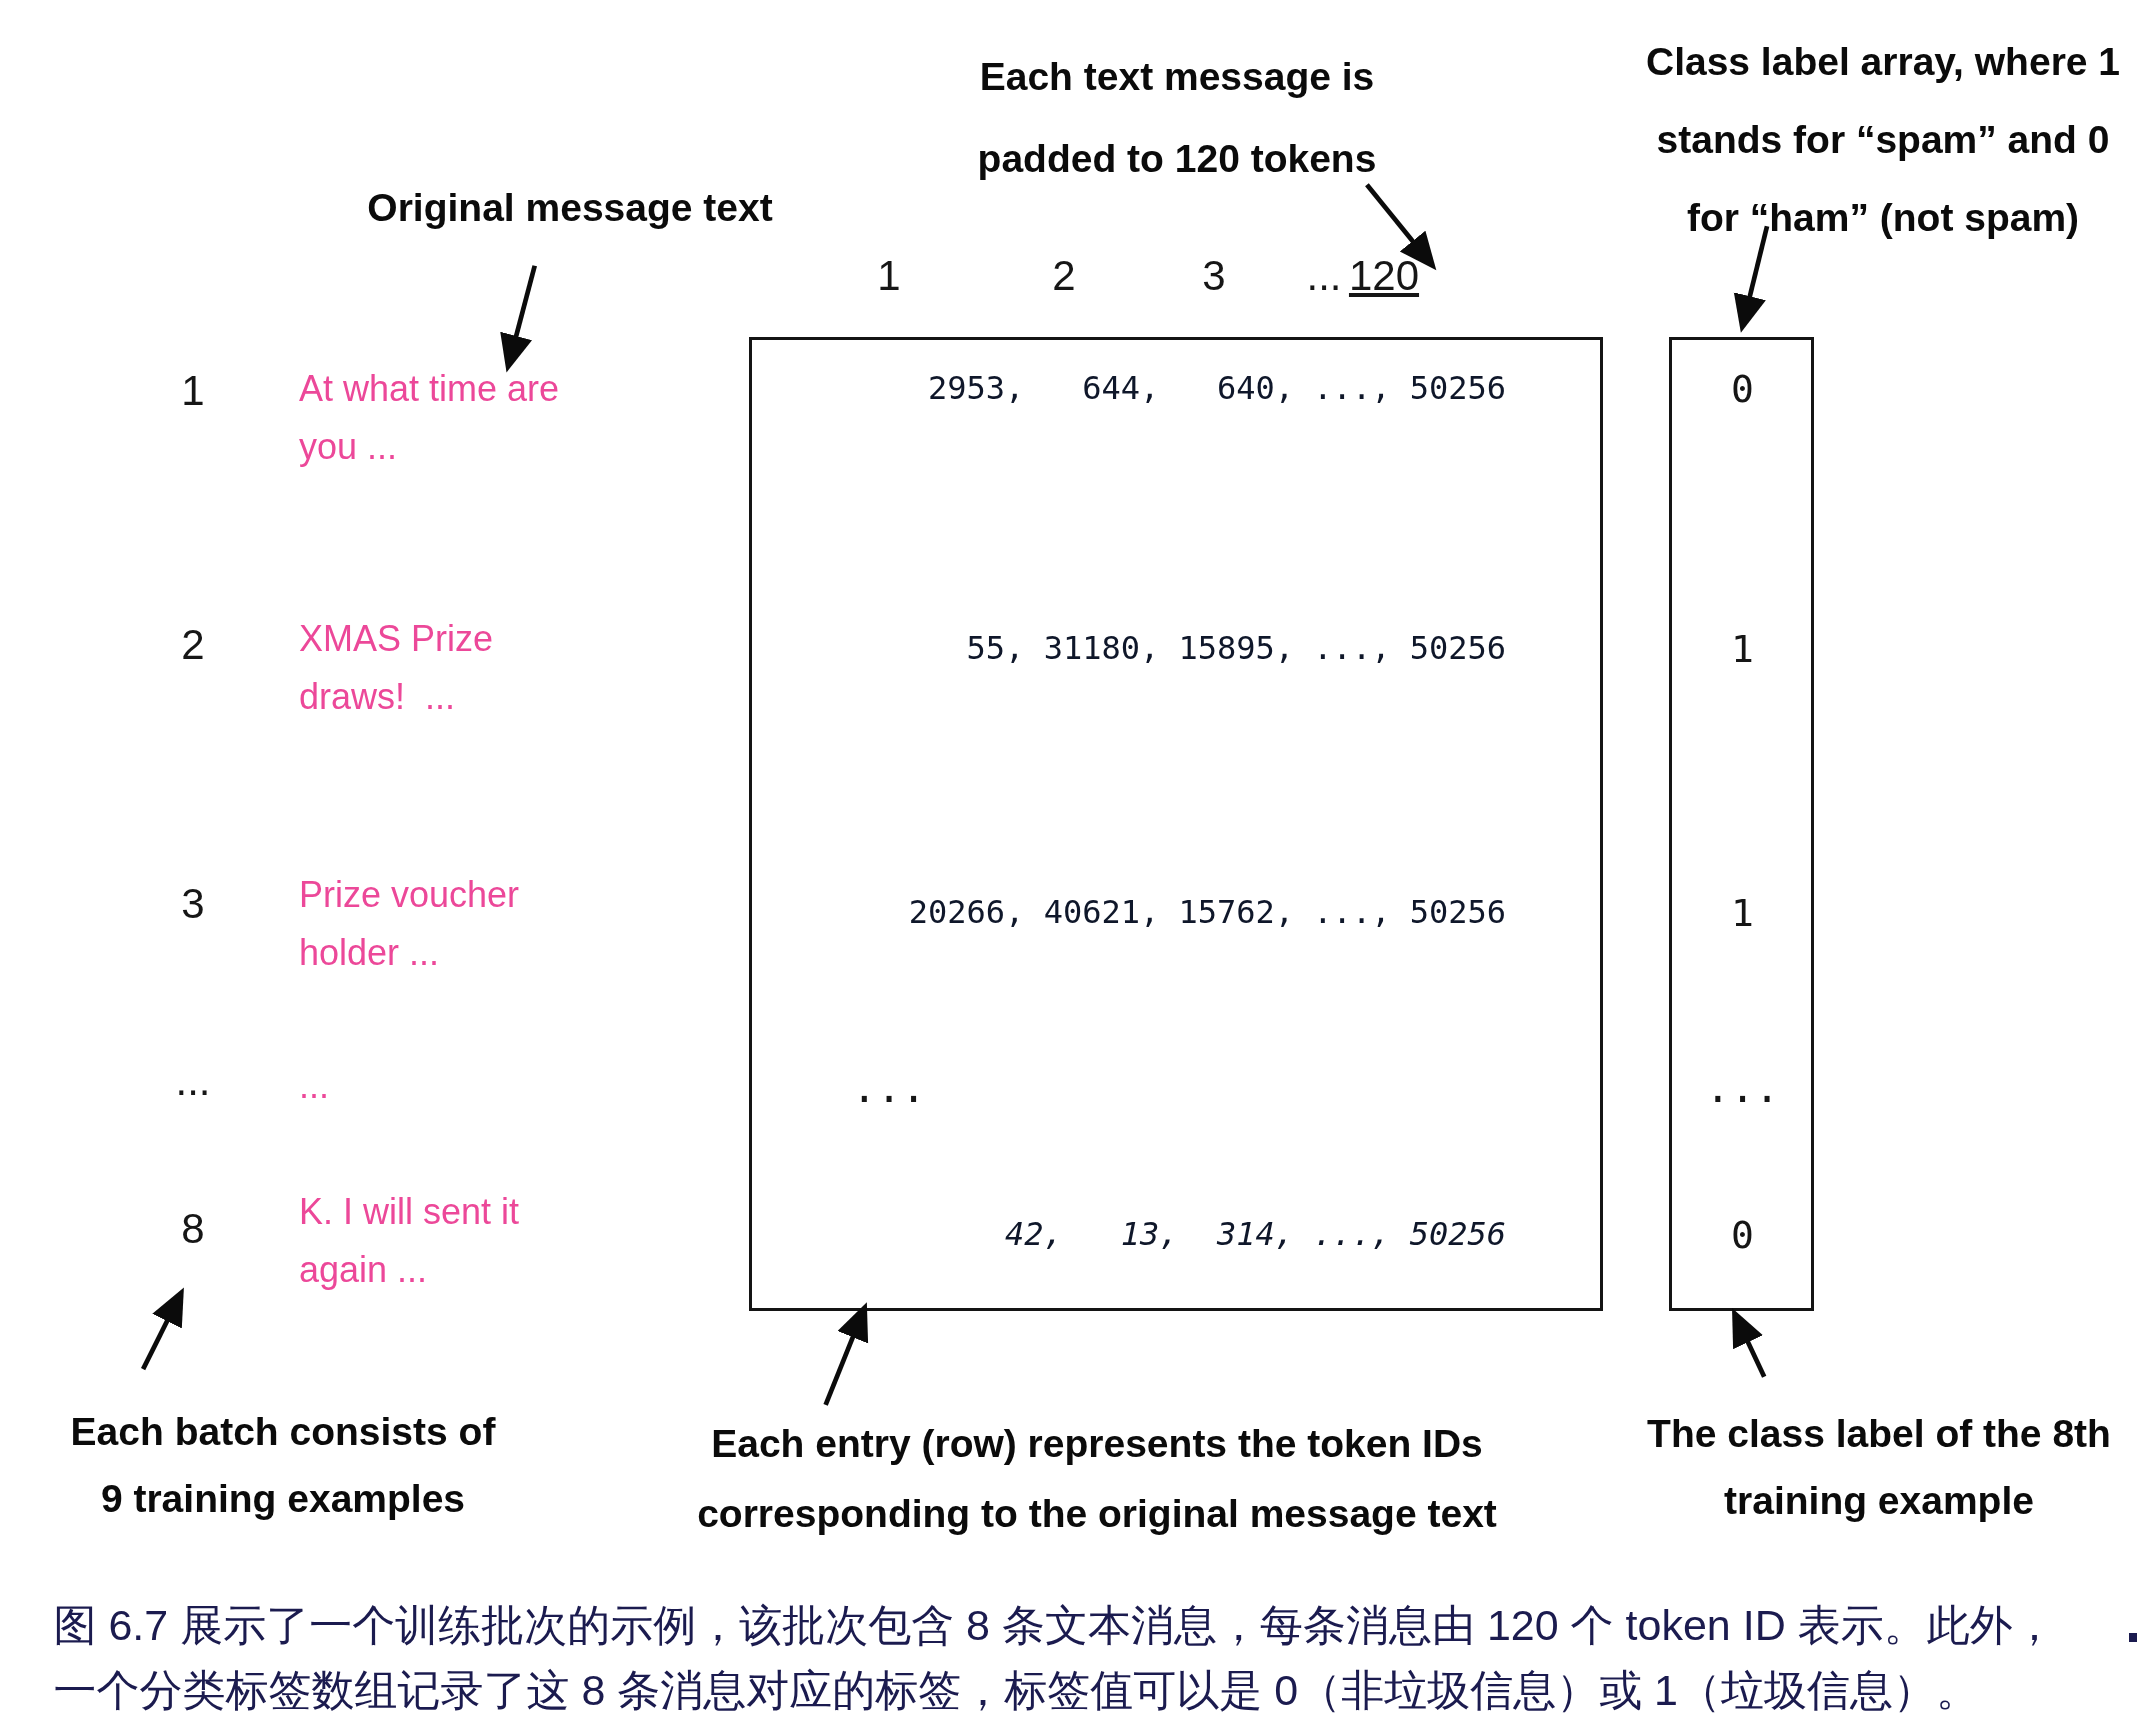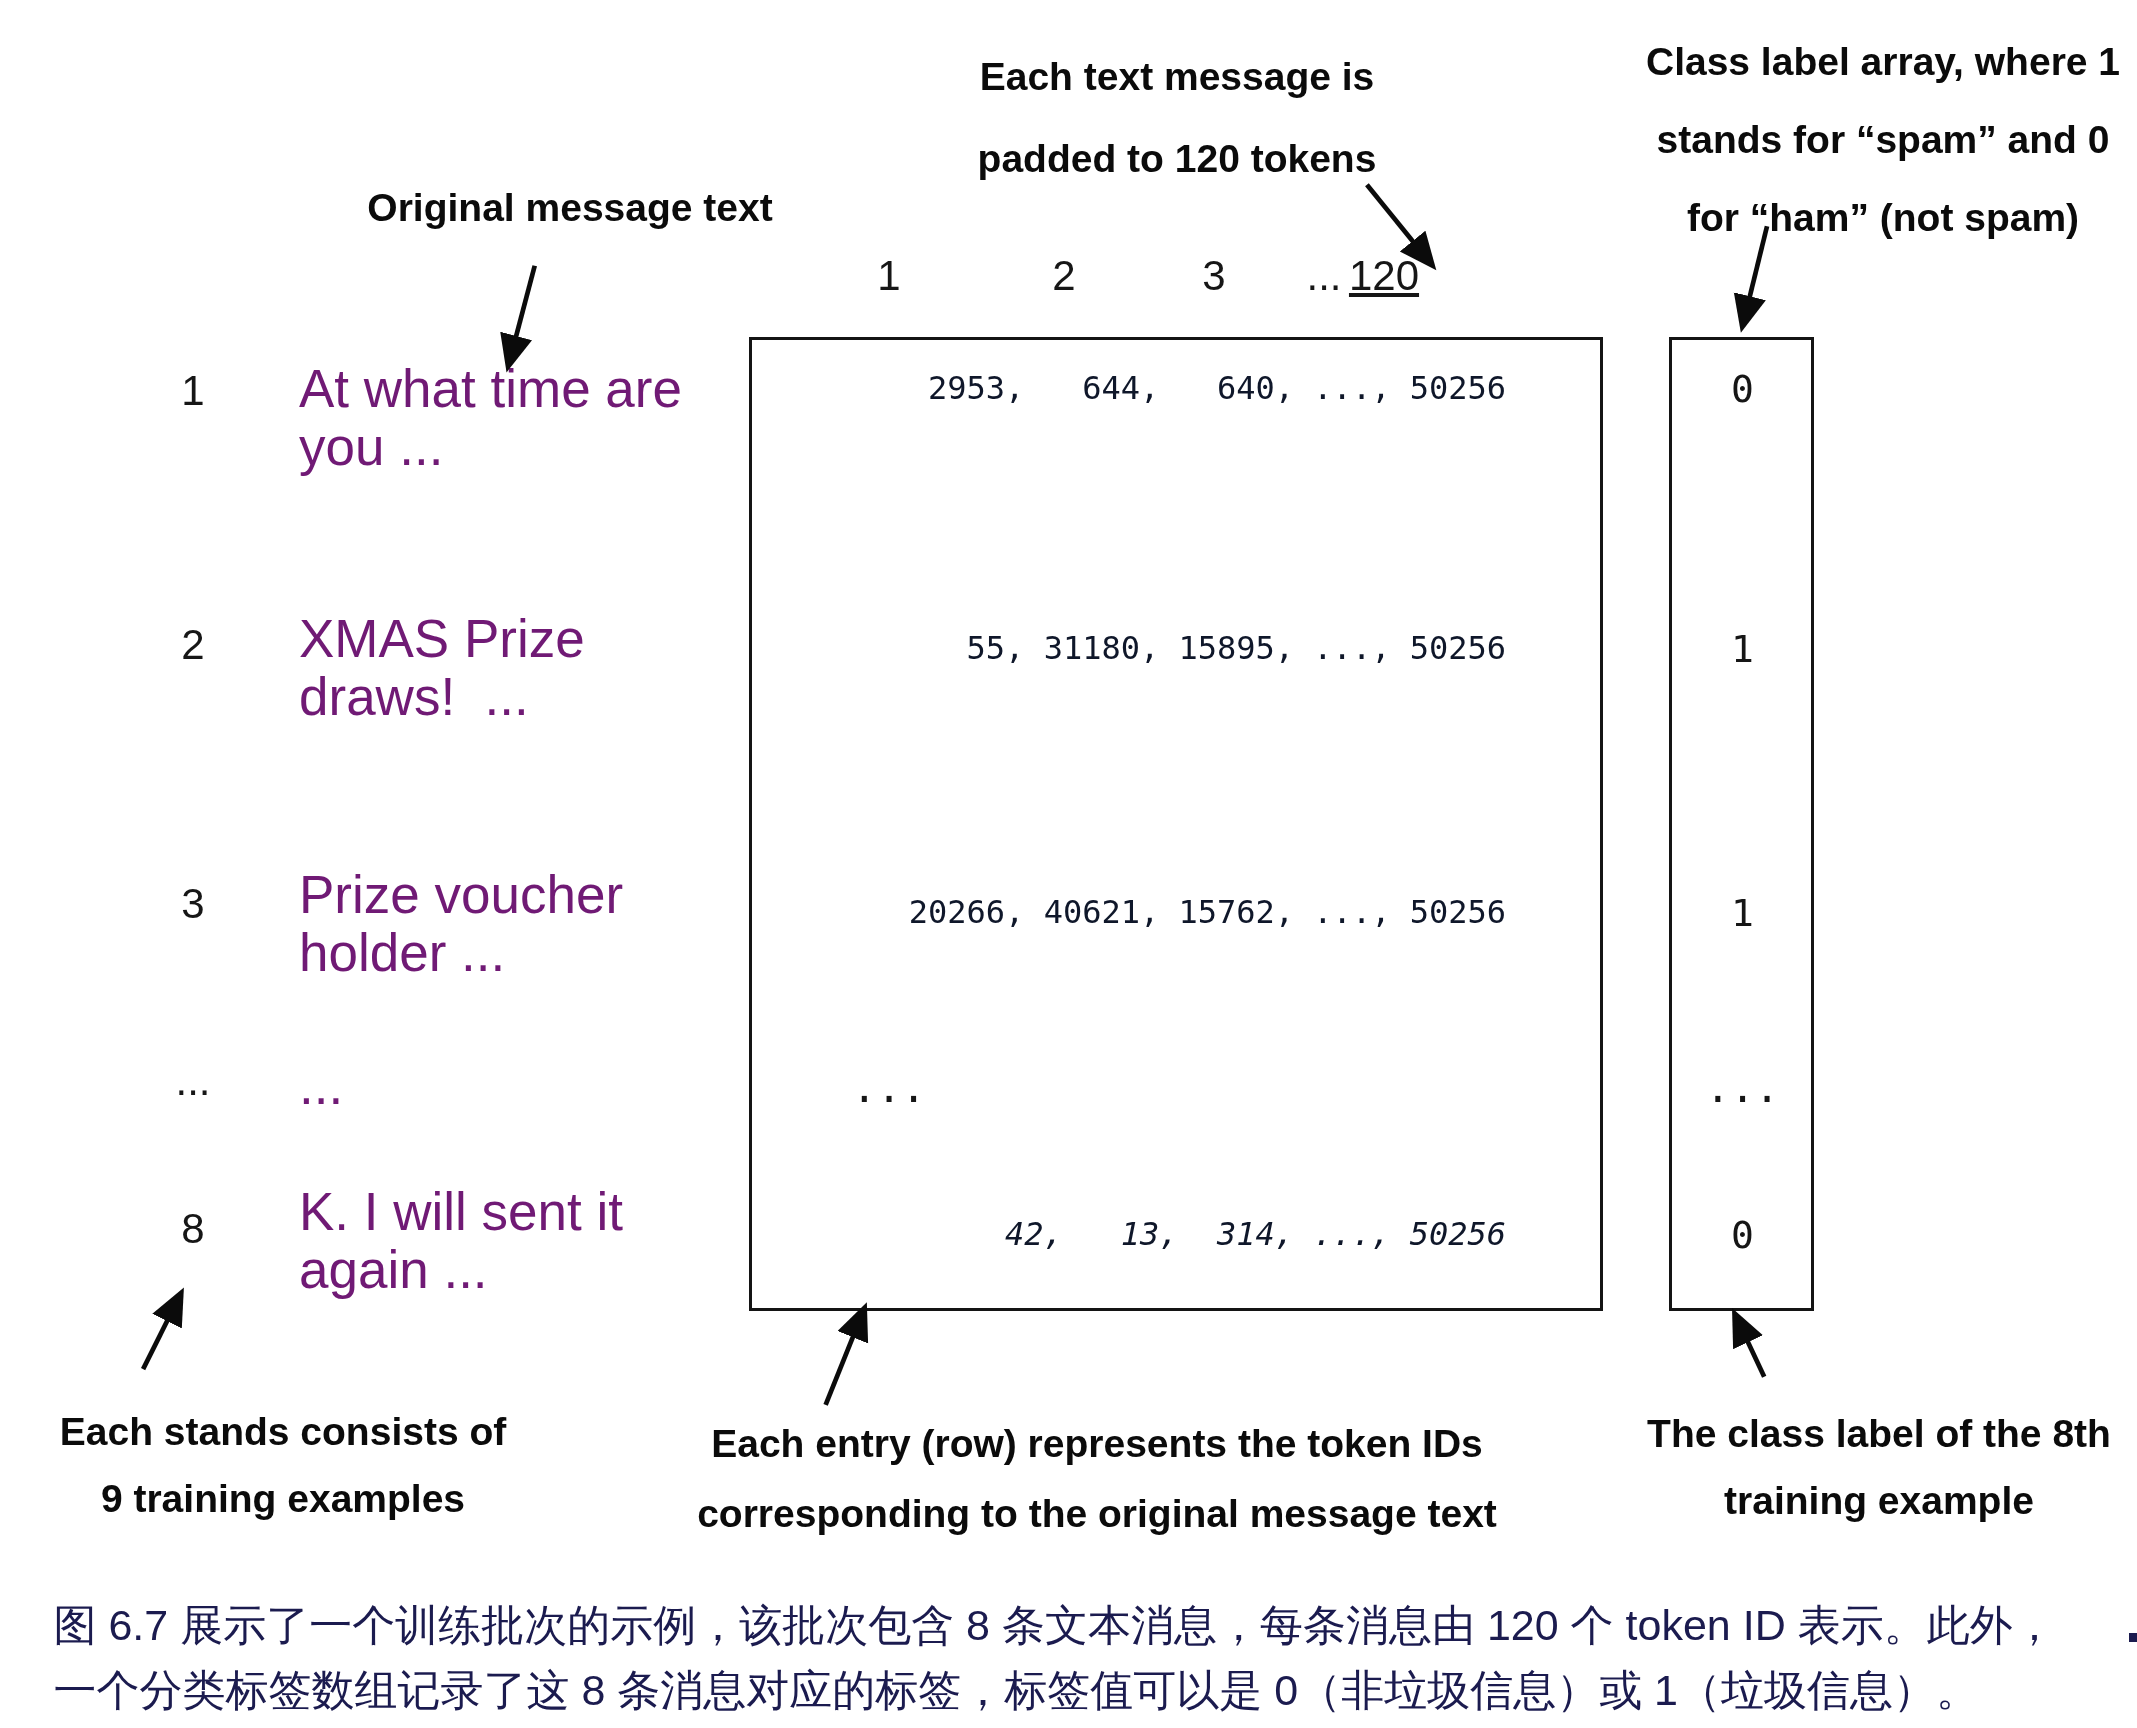--- a/index.html
+++ b/index.html
@@ -5,21 +5,21 @@
   html,body { margin:0; padding:0; background:#ffffff; }
   .canvas {
     position:relative; width:2137px; height:1729px;
     background:#ffffff; overflow:hidden;
     font-family:"Liberation Sans", sans-serif; color:#111111;
   }
   .note { position:absolute; font-weight:bold; text-align:center; font-size:39px; color:#0b0b0b; }
   .note div { white-space:pre;margin-top:7px; }
   .hdr  { position:absolute; top:252px; font-size:42px; transform:translateX(-50%); color:#161616; }
   .idx  { position:absolute; width:104px; text-align:center; font-size:42px; color:#161616; }
-  .msg  { position:absolute; left:299px; font-size:53px; line-height:58px; color:#701a75; }
+  .msg  { position:absolute; left:299px; font-size:36px; line-height:58px; color:#ec4899; }
   .msg div { white-space:pre; }
   .tok  { position:absolute; right:631px; font-family:"DejaVu Sans Mono", monospace; font-size:32px; white-space:pre; color:#0f172a; }
   .lbl  { position:absolute; left:1669px; width:147px; text-align:center;
           font-family:"DejaVu Sans Mono", monospace; font-size:38px; color:#161616; }
   .box  { position:absolute; border:3.8px solid #141414; background:transparent; }
   .mono-ell { position:absolute; font-family:"DejaVu Sans Mono", monospace; font-size:41px; color:#161616; white-space:pre; }
   .caption { position:absolute; left:7.5px; top:1593px; width:2130px;
              font-size:43px; line-height:65px; }
   .caption div { white-space:pre;margin-left:46px; }
   .arrows { position:absolute; left:0; top:0; pointer-events:none; }
@@ -87,21 +87,21 @@
 
   <div class="idx" style="left:141px; top:1205px;">8</div>
   <div class="msg" style="top:1183px;">
     <div>K. I will sent it</div>
     <div>again ...</div>
   </div>
   <div class="tok" style="top:1215px;font-style:italic;">42,   13,  314, ..., 50256</div>
   <div class="lbl" style="top:1213px;">0</div>
 
   <div class="note" style="left:38px; top:1395px; width:490px; line-height:60px;">
-    <div>Each stands consists of</div>
+    <div>Each batch consists of</div>
     <div>9 training examples</div>
   </div>
 
   <div class="note" style="left:593px; top:1405px; width:1008px; line-height:63px;">
     <div>Each entry (row) represents the token IDs</div>
     <div>corresponding to the original message text</div>
   </div>
 
   <div class="note" style="left:1620px; top:1397px; width:518px; line-height:60px;">
     <div>The class label of the 8th</div>

